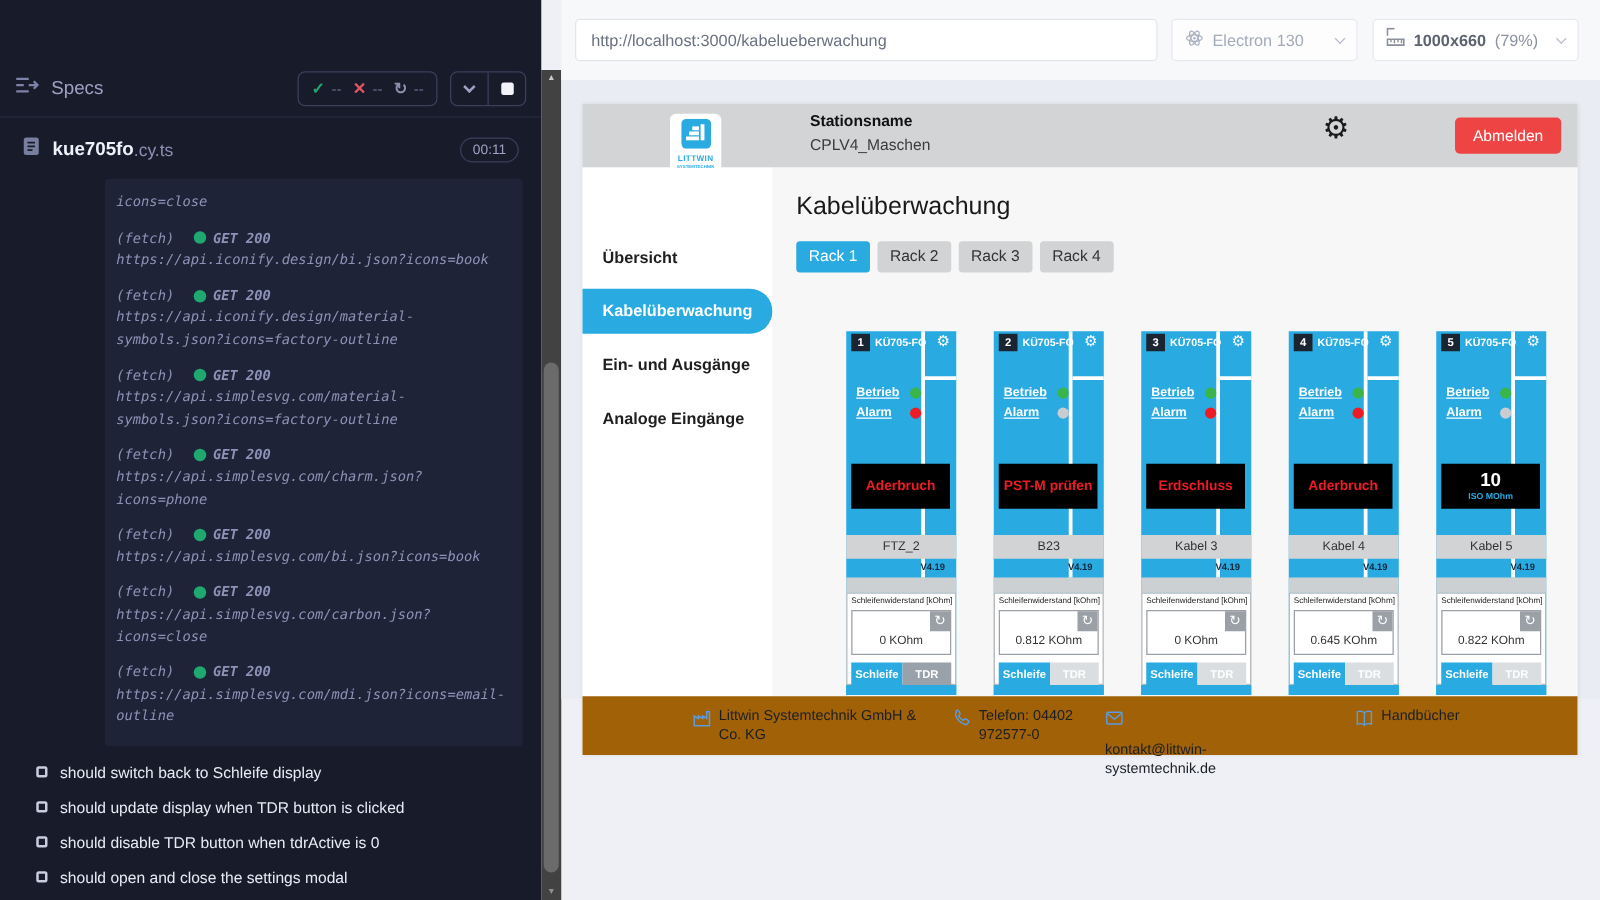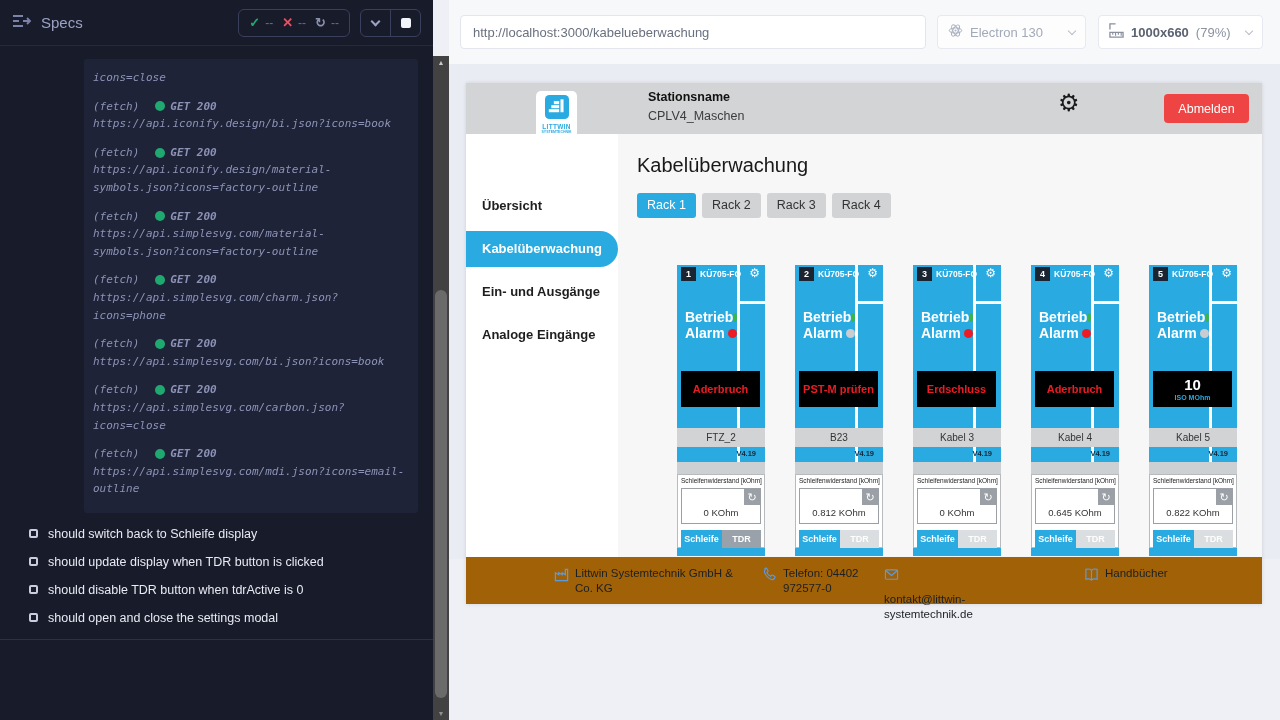--- a/index.html
+++ b/index.html
@@ -4,21 +4,21 @@
 <style>
   * { margin:0; padding:0; box-sizing:border-box; }
   html,body { width:1280px; height:720px; overflow:hidden; background:#eef0f5;
               font-family:"Liberation Sans", sans-serif; }
   body { position:relative; }
 
   
   .runner { position:absolute; left:0; top:0; width:433px; height:720px;
             background:#181b2a; color:#9da2c4; }
   .runner-head { height:46px; display:flex; align-items:center; padding:0 12px;
-                 border-bottom:1px solid #262a3f; }
+                 border-bottom:1px solid #262a3f;margin-top:48px; }
   .specs-label { font-size:15px; color:#9da2c4; margin-left:9px; }
   .stats-group { margin-left:auto; display:flex; align-items:center; gap:9px;
                  border:1px solid #3a3f5c; border-radius:6px; height:28px; padding:0 10px;
                  font-size:12px; }
   .stat { display:flex; align-items:center; gap:5px; color:#676d8f; }
   .stat .glyph-pass { color:#1fa971; font-size:13px; font-weight:bold; }
   .stat .glyph-fail { color:#e45464; font-size:13px; font-weight:bold; }
   .stat .glyph-pend { color:#8b90ad; font-size:13px; font-weight:bold; }
   .ctrl-group { margin-left:10px; display:flex; align-items:center; height:28px;
                 border:1px solid #3a3f5c; border-radius:6px; }
@@ -107,21 +107,21 @@
   .card { position:relative; width:88px; height:291px; background:#29abe2; flex:none; }
   .card .vline { position:absolute; left:60px; top:0; width:3px; height:197px; background:#fff; z-index:1; }
   .card .rc-gap { position:absolute; left:63px; right:0; top:36px; height:3px; background:#fff; z-index:1; }
   .card .num { position:absolute; left:4px; top:2px; width:15px; height:14px; background:#1b2531;
                color:#fff; font-size:9px; font-weight:bold; text-align:center; line-height:14px; z-index:2; }
   .card .model { position:absolute; left:23px; top:4px; font-size:8.5px; font-weight:bold; color:#fff; }
   .card .cgear { position:absolute; right:5px; top:2px; font-size:12px; color:#fff; z-index:2; cursor:pointer; line-height:1; }
   .led-row { position:absolute; left:8px; width:52px; display:flex; align-items:center;
              justify-content:space-between; z-index:2; }
   .led-row.r1 { top:44px; } .led-row.r2 { top:60px; }
-  .led-label { font-size:14px; font-weight:bold; color:#fff; }
+  .led-label { font-size:10px; font-weight:bold; color:#fff;text-decoration:underline; }
   .led { width:9px; height:9px; border-radius:50%; }
   .led.green { background:#39b54a; } .led.red { background:#ed1c24; } .led.off { background:#c9cdd1; }
   .display { position:absolute; left:4px; right:5px; top:106px; height:36px; background:#000;
              display:flex; flex-direction:column; align-items:center; justify-content:center; z-index:2; }
   .display .alarm-txt { color:#ed1c24; font-size:11px; font-weight:bold; }
   .display .big-val { color:#fff; font-size:15px; font-weight:bold; line-height:1.1; }
   .display .big-unit { color:#29abe2; font-size:7px; font-weight:bold; }
   .card .cname { position:absolute; left:0; right:0; top:163px; height:19px; background:#d1d3d4;
                  color:#333; font-size:10px; text-align:center; line-height:19px; z-index:2; }
   .card .ver { position:absolute; right:9px; top:184px; font-size:7.5px; font-weight:bold; color:#14273a; z-index:2; }
@@ -177,20 +177,31 @@
       <span class="ctrl-cell">
           <span class="chev"></span>
         </span>
       <span class="ctrl-divider"></span>
       <span class="ctrl-cell">
           <span class="stop-sq"></span>
         </span>
     </div>
   </div>
 
+  <div class="spec-row">
+    <span>
+      <svg width="14" height="16" viewBox="0 0 14 16">
+          <rect x="1" y="1" width="12" height="14" rx="2" fill="#787e9e"></rect>
+          <path d="M4 5h6M4 8h6M4 11h4" stroke="#181b2a" stroke-width="1.4"></path>
+        </svg>
+    </span>
+    <span class="spec-name">kue705fo</span>
+    <span class="spec-ext">.cy.ts</span>
+    <span class="spec-timer">00:11</span>
+  </div>
 
   <div class="cmd-log">
       <div class="log-cont">icons=close</div>
       <div class="log-entry">
         <div class="log-line1">
           <span class="fetch">(fetch)</span>
           <span class="dot"></span>
           <span class="get">GET 200</span>
         </div>
         <div class="log-url">https://api.iconify.design/bi.json?icons=book</div>

